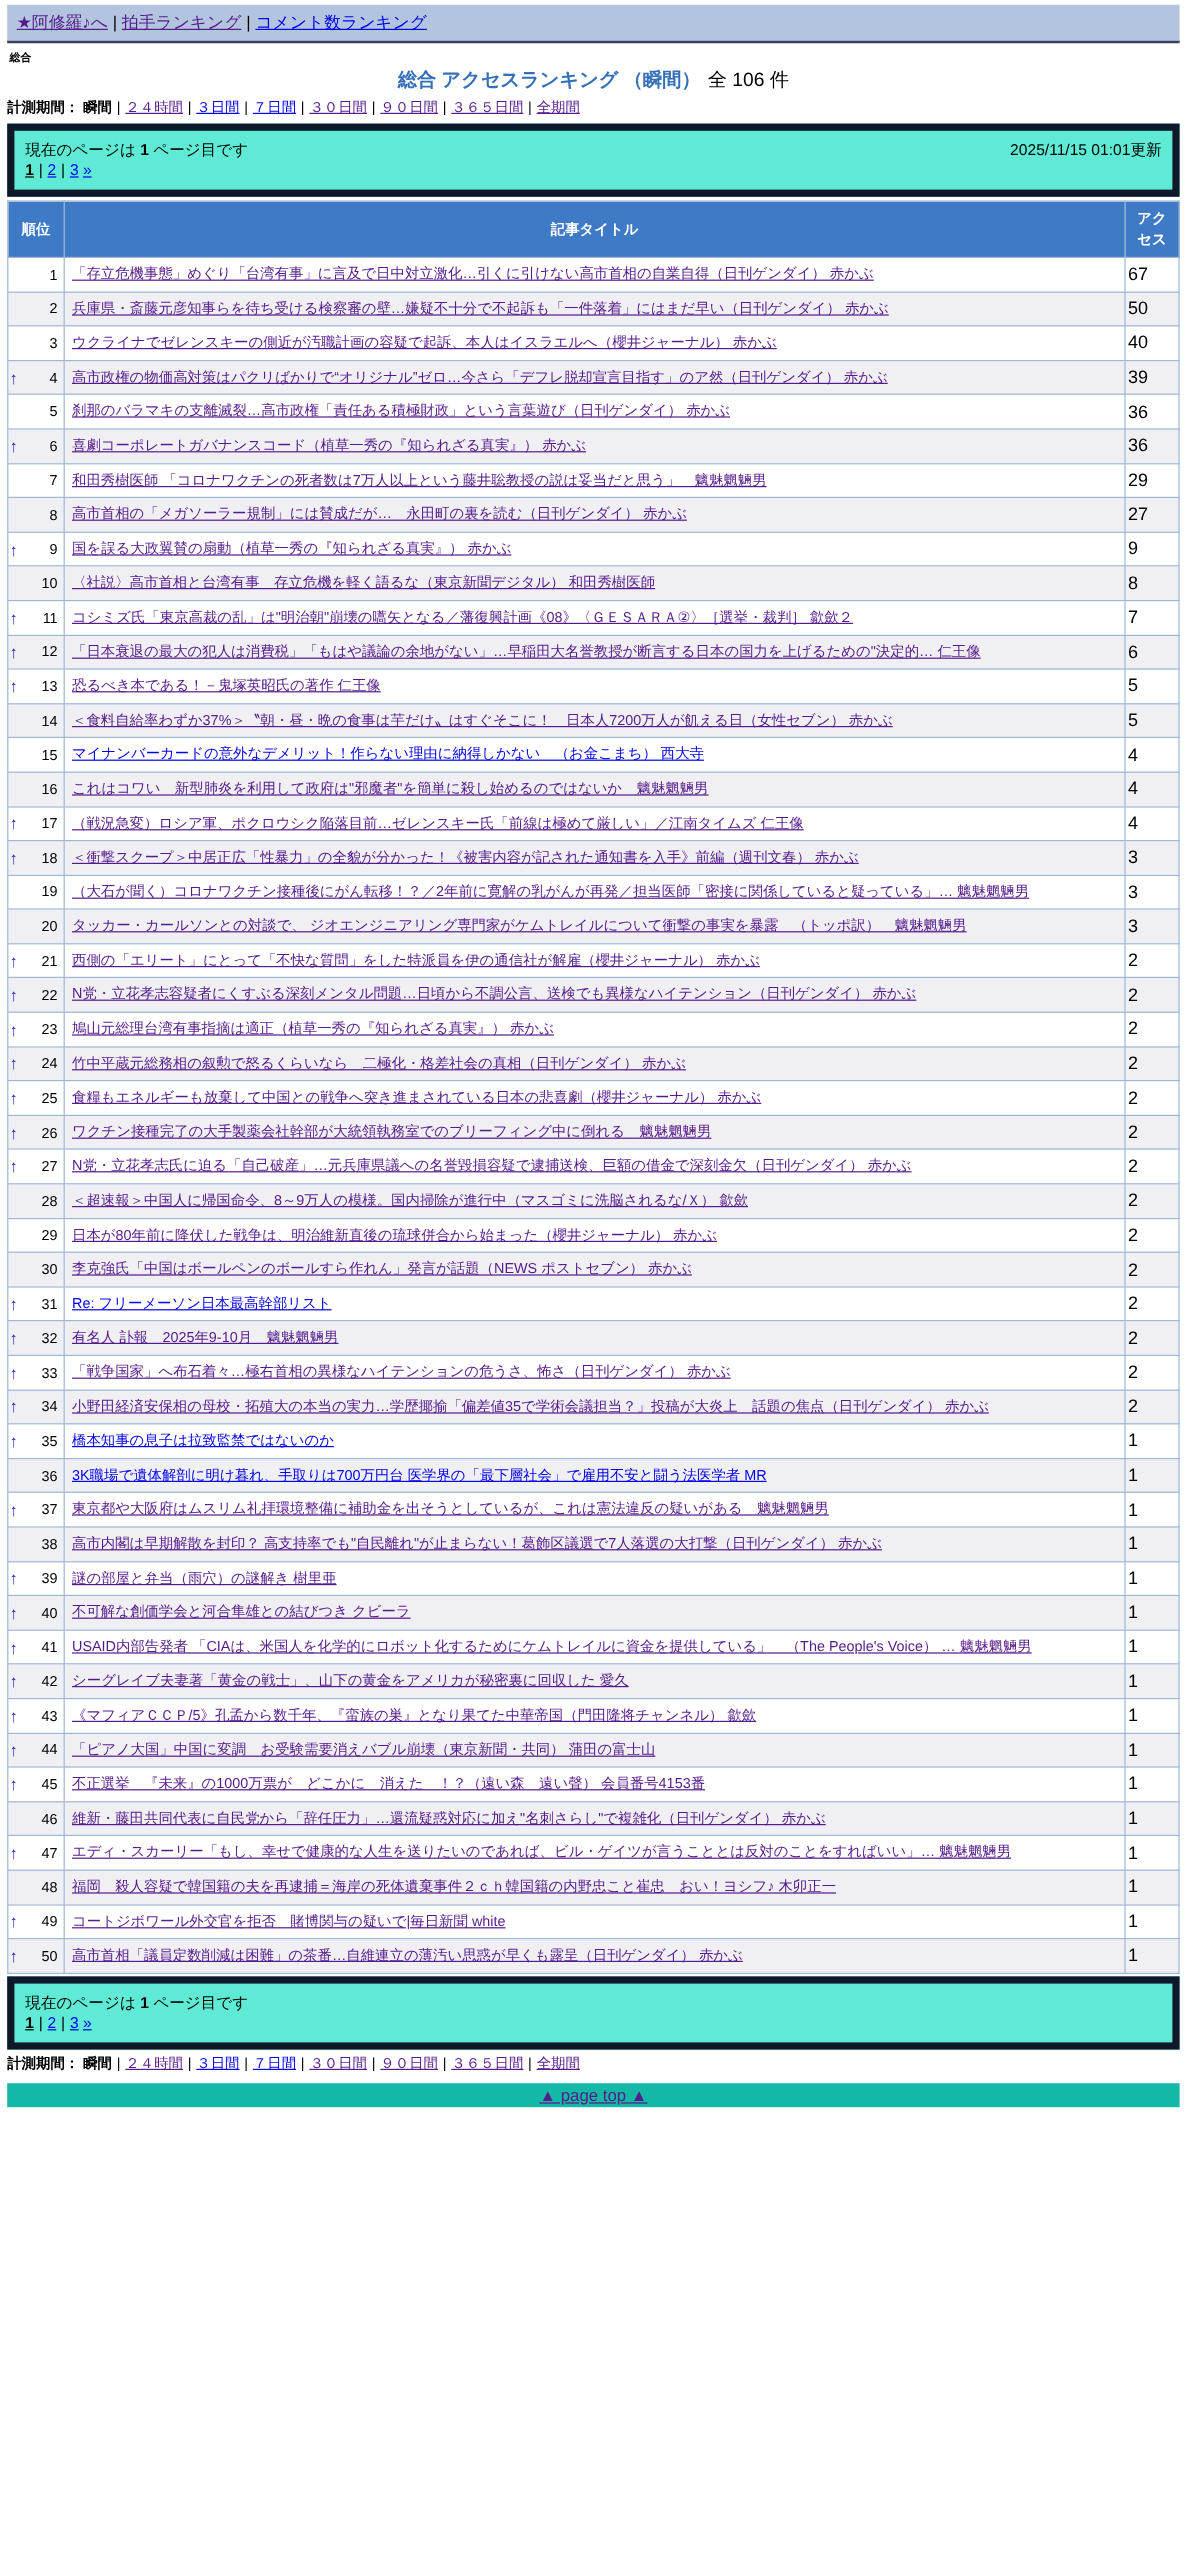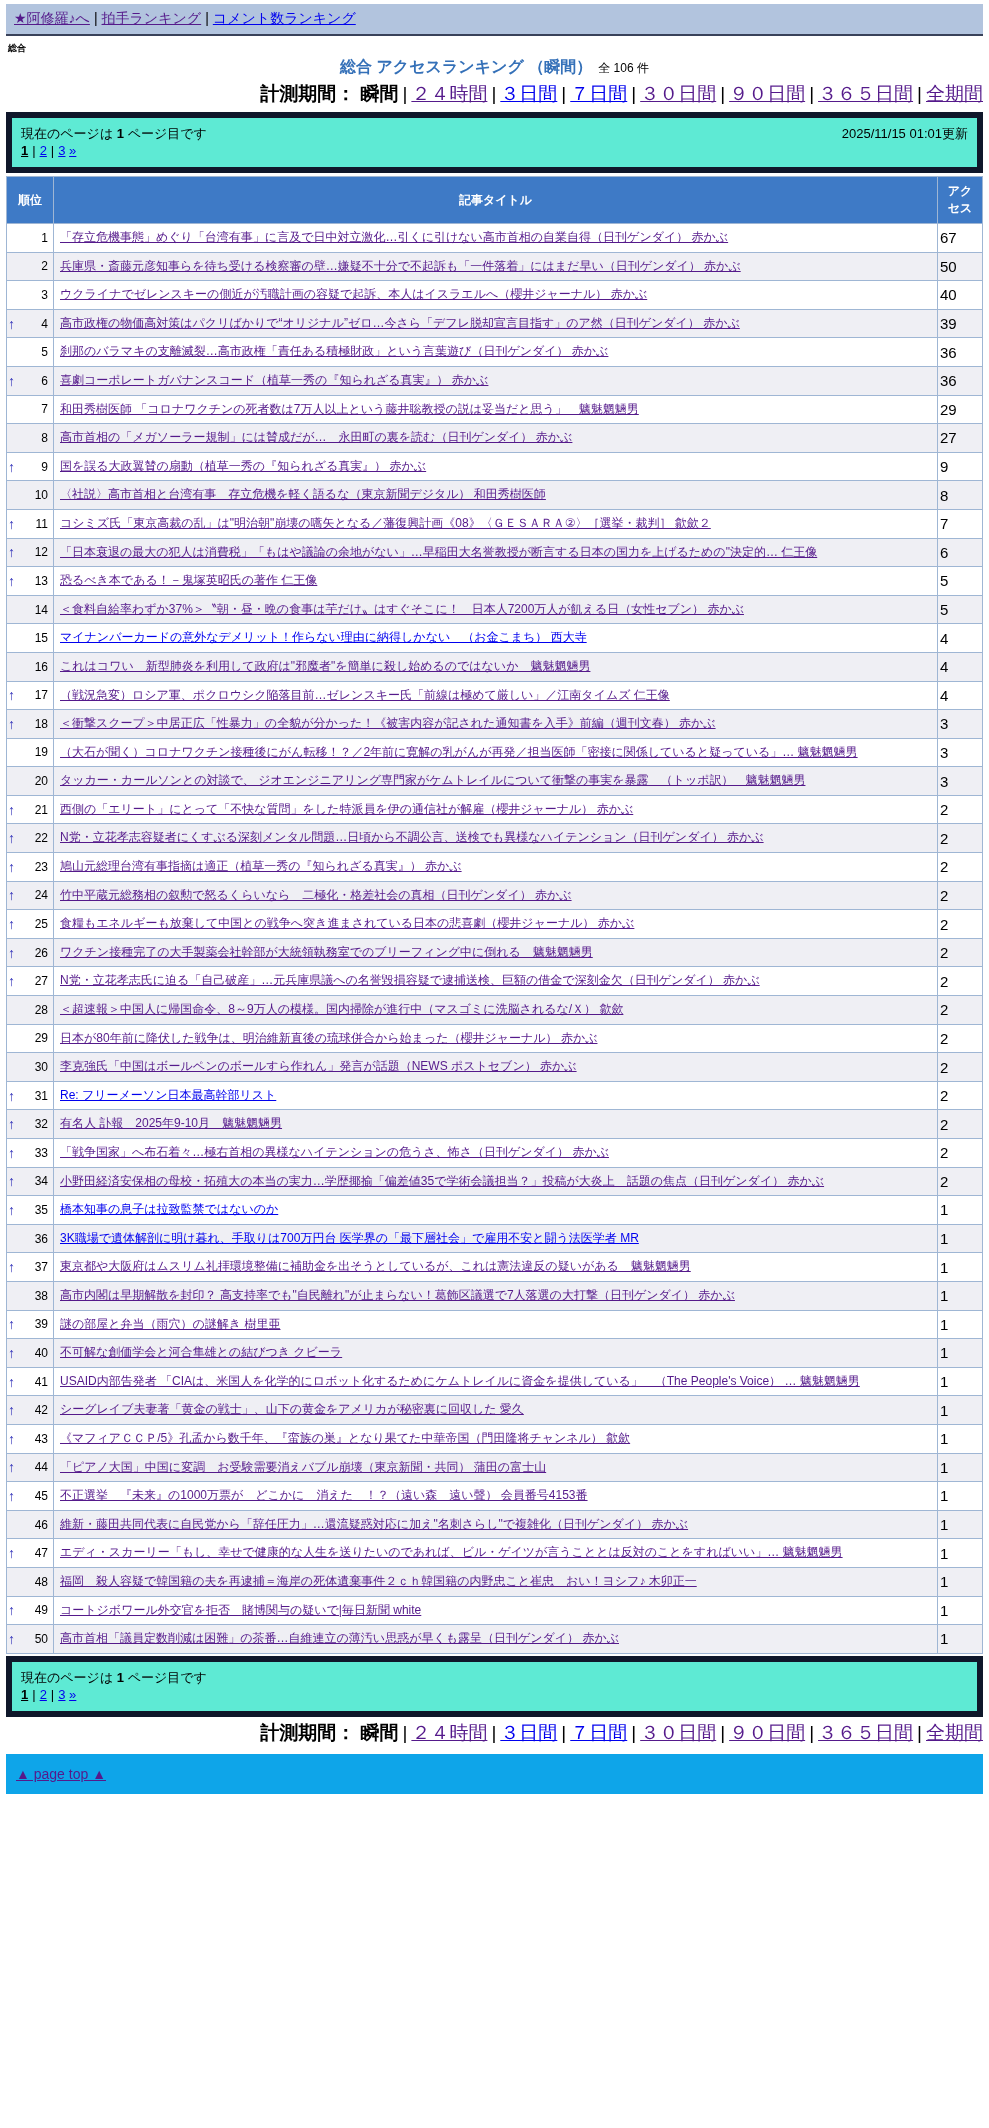--- a/index.html
+++ b/index.html
@@ -6,41 +6,41 @@
     font-family:"Liberation Sans","DejaVu Sans",sans-serif;}
   .wrap{margin:4px 6px 40px 6px;width:977px;}
   a{text-decoration:underline;cursor:pointer;}
   .v{color:#551A8B;}
   .u{color:#0000EE;}
   .sep{color:#000;padding:0 4px;}
   .topbar{background:#B2C4DE;border-bottom:2px solid #39425A;padding:6px 8px;font-size:14px;}
   .section-label{font-size:9px;font-weight:bold;margin:6px 0 0 2px;}
   .title-line{text-align:center;font-size:15px;margin:2px 0 1px 0;}
   .page-title{color:#3470B8;font-weight:bold;font-size:16px;}
-  .total{font-size:12px;margin-left:6px;text-align:right;}
-  .period{text-align:right;font-size:19px;margin:3px 0 5px 0;}
+  .total{font-size:16px;margin-left:6px;text-align:right;}
+  .period{font-size:12px;margin:3px 0 5px 0;}
   .period .plabel,.period .pcur{font-weight:bold;}
   .creambox{background:#5eead4;border:6px solid #0f172a;padding:7px 9px 9px 9px;font-size:13px;}
   .cream-top{display:flex;justify-content:space-between;align-items:flex-start;}
   .pagination{font-size:13px;}
   .pagination .cur{font-weight:bold;text-decoration:underline;}
   table{width:100%;border-collapse:collapse;margin-top:3px;table-layout:fixed;}
   th,td{border:1px solid #9FB6D4;vertical-align:middle;}
   th{background:#3E7AC6;color:#fff;font-size:12px;font-weight:bold;text-align:center;word-break:break-all;}
   th.h-rank{width:30px;padding:6px 8px;}
   th.h-title{padding:0 4px;}
   th.h-access{width:34px;padding:6px 5px;}
   td.rank{text-align:right;padding:4px 5px;font-size:12px;position:relative;}
   .arrow{position:absolute;left:1px;top:50%;transform:translateY(-50%);
     color:#2E2EB8;font-weight:bold;font-size:14px;text-decoration:none;}
   td.titlecell{padding:3px 6px;font-size:12px;line-height:1.8;word-break:break-all;}
   td.access{font-size:15px;padding:3px 2px;}
   tr.even{background:#EFEFF4;}
   .bottombox{margin-top:2px;}
-  .pagetop{background:#0ea5e9;padding:12px 10px;text-align:left;font-size:14px;margin-top:8px;}
+  .pagetop{background:#14b8a6;padding:2px 10px;text-align:center;font-size:14px;margin-top:8px;}
 </style>
 </head>
 <body>
 
 <div class="wrap">
 
   <div class="topbar" id="topbar-links"><a class="v">★阿修羅♪へ</a><span class="sep">|</span><a class="v">拍手ランキング</a><span class="sep">|</span><a class="u">コメント数ランキング</a></div>
 
   <div class="section-label">総合</div>
 

